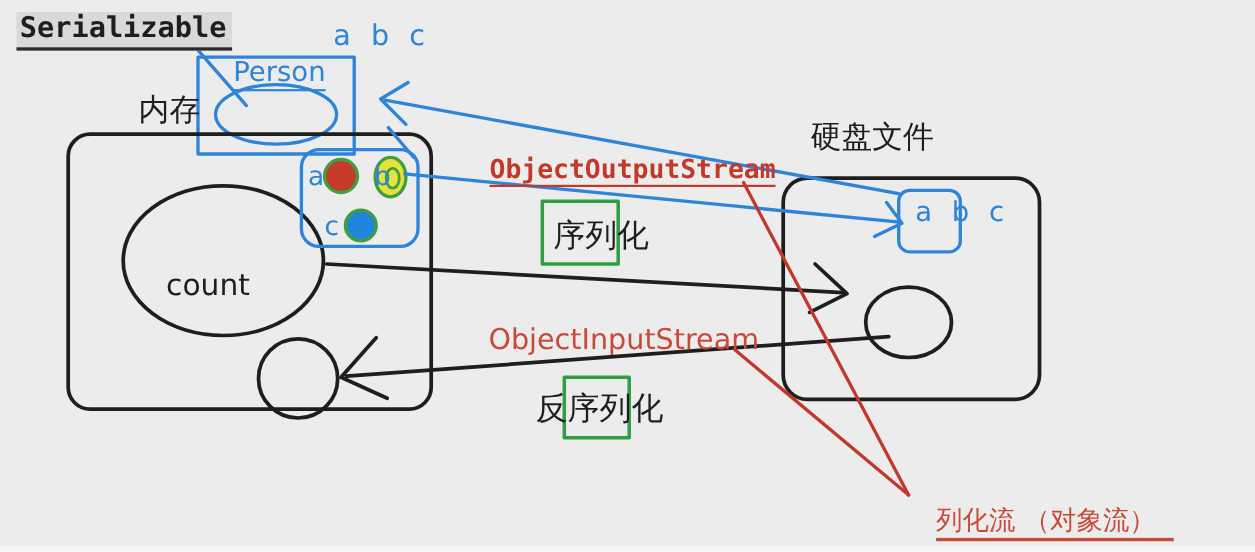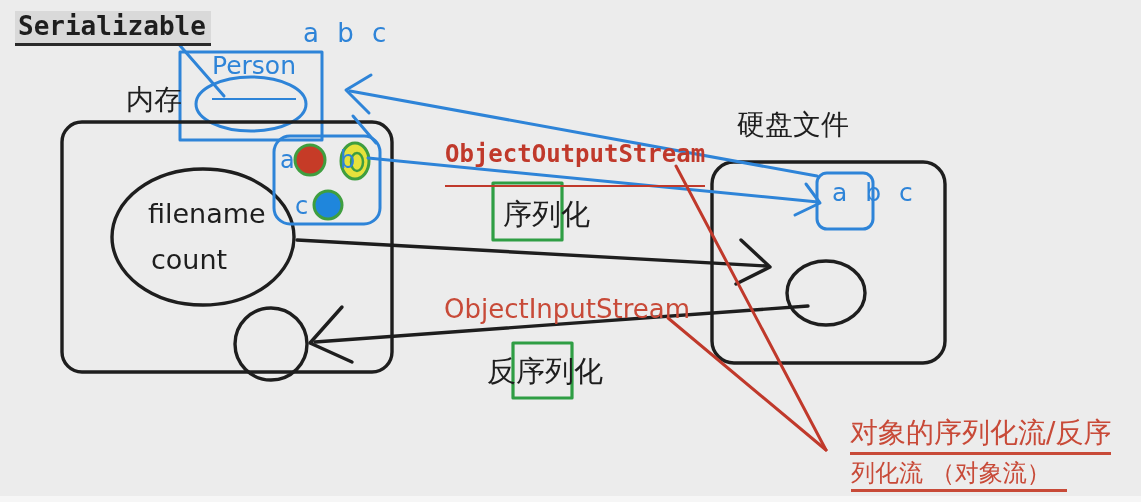--- a/index.html
+++ b/index.html
@@ -11,21 +11,21 @@
   body{background:#fff;font-family:"DejaVu Sans",sans-serif}
   .canvas{position:relative;width:1141px;height:502px;background:var(--background);overflow:hidden}
   .canvas svg{position:absolute;left:0;top:0}
   .txt{position:absolute;line-height:1.1;white-space:nowrap;color:var(--black)}
   .cjk{font-family:"DejaVu Sans",sans-serif}
   .mono{font-family:"DejaVu Sans Mono",monospace;font-weight:700}
   .blue{color:var(--blue)}
   .redtx{color:var(--red-text)}
   .reddk{color:var(--red)}
   .hl{background:var(--highlight);padding:1px 5px 2px 3px;border-bottom:3px solid #2a2a2a}
-  .uline{border-bottom:2px solid currentColor;padding-bottom:18px}
+  .uline{border-bottom:2px solid currentColor;padding-bottom:1px}
   .uline3{border-bottom:3px solid currentColor;padding-bottom:3px}
   .bottom-strip{position:absolute;left:0;bottom:0;width:100%;height:6px;background:#f6f6f6}
   
   .s{fill:none;stroke-linecap:round;stroke-linejoin:round}
   .s-black{stroke:var(--black);stroke-width:3.4}
   .s-blue{stroke:var(--blue);stroke-width:3}
   .s-red{stroke:var(--red);stroke-width:3}
   .s-green{stroke:var(--green-box);stroke-width:3.2}
   .f-red{fill:var(--fill-red);stroke:var(--green-ring);stroke-width:3}
   .f-yellow{fill:var(--fill-yellow);stroke:var(--green-ring);stroke-width:3}
@@ -80,38 +80,36 @@
 
   <div class="txt mono hl" style="left:15px;top:11px;font-size:26px">Serializable</div>
 
   <div class="txt blue" style="left:303px;top:19px;font-size:26px;letter-spacing:5px">a b c</div>
 
   <div class="txt blue uline" style="left:212px;top:52px;font-size:25px">Person</div>
 
   <div class="txt cjk" style="left:126px;top:85px;font-size:28px">内存</div>
 
 
-  <div class="txt" style="left:148px;top:199px;font-size:27px">filename</div>
 
   <div class="txt" style="left:151px;top:245px;font-size:27px">count</div>
 
   <div class="txt blue" style="left:280px;top:147px;font-size:24px">a</div>
   <div class="txt blue" style="left:340px;top:147px;font-size:24px">b</div>
   <div class="txt blue" style="left:295px;top:193px;font-size:24px">c</div>
 
   <div class="txt cjk" style="left:737px;top:110px;font-size:28px">硬盘文件</div>
 
   <div class="txt blue" style="left:832px;top:179px;font-size:25px;letter-spacing:5px">a b c</div>
 
   <div class="txt cjk" style="left:503px;top:199px;font-size:29px">序列化</div>
 
   <div class="txt mono reddk uline" style="left:445px;top:141px;font-size:24px">ObjectOutputStream</div>
 
   <div class="txt redtx" style="left:444px;top:295px;font-size:26px">ObjectInputStream</div>
 
   <div class="txt cjk" style="left:487px;top:356px;font-size:29px">反序列化</div>
 
-  <div class="txt cjk redtx uline3" style="left:850px;top:418px;font-size:28px;min-width:260px">对象的序列化流/反序</div>
 
   <div class="txt cjk redtx uline3" style="left:851px;top:460px;font-size:24px;min-width:216px">列化流 （对象流）</div>
 
   <div class="bottom-strip"></div>
 </div>
 
 </body></html>

